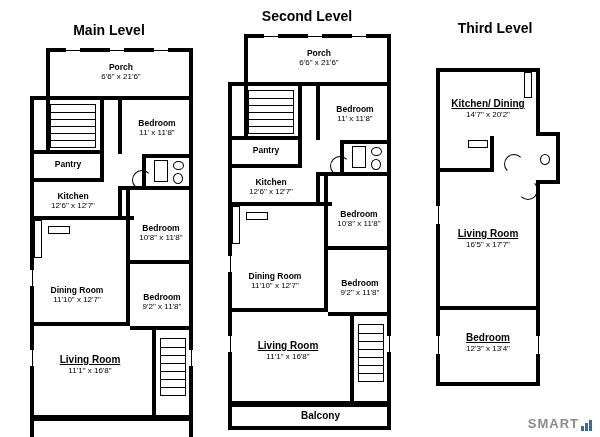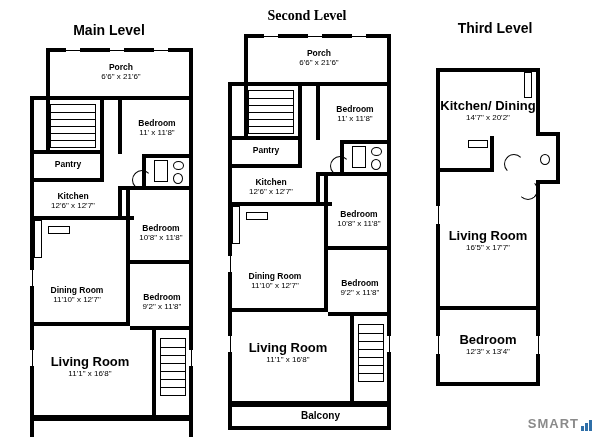--- a/index.html
+++ b/index.html
@@ -25,21 +25,21 @@
   .room{
     position:absolute;
     text-align:center;
     font-size:8.5px;
     line-height:1.18;
     color:#000;
     white-space:nowrap;
   }
   .room .nm{font-weight:bold;font-size:8.5px;}
   .room .dm{font-size:8px;}
-  .room.big .nm{font-size:13px;}
+  .room.big .nm{font-size:10px;text-decoration:underline;}
   
   .stair{position:absolute;border:1px solid #000;background:#fff;box-sizing:border-box;}
   .stair i{position:absolute;left:0;right:0;height:1px;background:#000;display:block;}
   
   .fix{position:absolute;border:1px solid #000;background:#fff;box-sizing:border-box;}
   .fixr{position:absolute;border:1px solid #000;background:#fff;box-sizing:border-box;border-radius:50%;}
   
   .arc{position:absolute;border:1px solid #000;border-radius:50%;background:transparent;}
   
   .striplbl{
@@ -163,21 +163,21 @@
   </div>
 
   <div class="w" style="left:16px;top:399px;width:163px;height:2px;"></div>
   <div class="w" style="left:16px;top:420px;width:163px;height:4px;"></div>
   <div class="w" style="left:16px;top:399px;width:4px;height:25px;"></div>
   <div class="w" style="left:175px;top:399px;width:4px;height:25px;"></div>
 </div>
 
 <div class="plan" id="plan-second" style="left:212px;top:6px;width:190px;height:425px;">
 
-  <div class="title" style="left:0;top:2px;width:190px;font-family:Liberation Serif, serif;">Second Level</div>
+  <div class="title" style="left:0;top:2px;width:190px;">Second Level</div>
 
   <div class="w" style="left:32px;top:28px;width:147px;height:4px;"></div>
   <div class="w" style="left:32px;top:28px;width:4px;height:52px;"></div>
   <div class="w" style="left:175px;top:28px;width:4px;height:52px;"></div>
   <div class="gap" style="left:52px;top:28px;width:14px;height:4px;"></div>
   <div class="winline" style="left:52px;top:29.5px;width:14px;height:1px;"></div>
   <div class="gap" style="left:96px;top:28px;width:14px;height:4px;"></div>
   <div class="winline" style="left:96px;top:29.5px;width:14px;height:1px;"></div>
   <div class="gap" style="left:140px;top:28px;width:14px;height:4px;"></div>
   <div class="winline" style="left:140px;top:29.5px;width:14px;height:1px;"></div>

